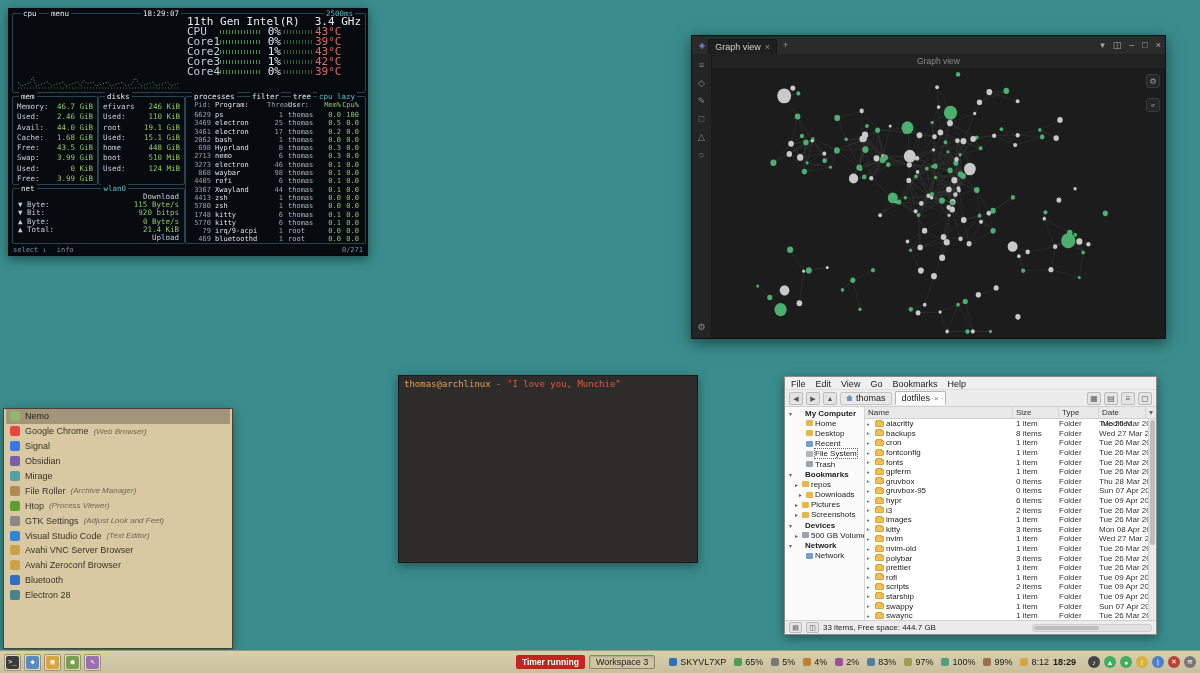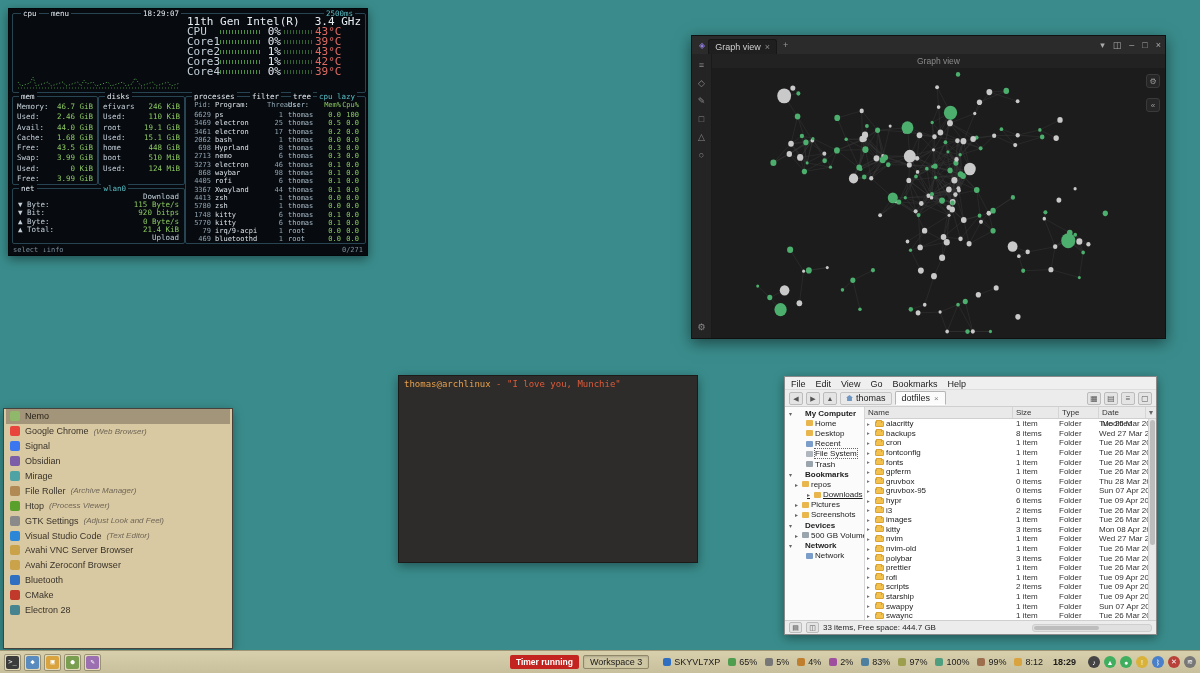--- a/index.html
+++ b/index.html
@@ -136,21 +136,21 @@
   border-top:1px solid #9e9674;display:flex;align-items:center;padding:0 4px;gap:4px;font-size:9px;color:#1a1a1a}
 .tb-launchers{display:flex;gap:3px;list-style:none}
 .tb-launch{width:17px;height:17px;border:1px solid #9a9274;background:#e2dabb;border-radius:2px;display:flex;
   align-items:center;justify-content:center}
 .tb-glyph{width:13px;height:13px;border-radius:2px;color:#fff;font-size:7px;display:flex;align-items:center;justify-content:center;font-family:"DejaVu Sans Mono",monospace}
 .tb-timer{margin-left:auto;background:#c3241f;color:#fff;font-weight:bold;font-size:8.5px;padding:2px 6px;border-radius:2px}
 .tb-ws{border:1px solid #8f8868;background:#cfc6a4;padding:1px 6px;border-radius:2px;box-shadow:inset 0 1px 2px rgba(0,0,0,.15)}
 .tb-metrics{display:flex;gap:8px;list-style:none;margin-left:10px;align-items:center}
 .tb-metrics li{display:flex;align-items:center;gap:3px}
 .m-ic{width:8px;height:8px;border-radius:2px;flex:none}
-.tb-clock{margin-left:6px;font-weight:bold}
+.tb-clock{margin-left:0;font-weight:bold}
 .tb-tray{display:flex;gap:4px;list-style:none;margin-left:8px;align-items:center}
 .tray-ic{width:12px;height:12px;border-radius:50%;color:#fff;font-size:7px;display:flex;align-items:center;justify-content:center}
 </style>
 </head>
 <body style="background: rgb(58, 140, 140);">
 
 <section class="win btop">
   <div class="bpanel" id="p-cpu">
     <span class="btitle" style="left:8px">cpu</span>
     <span class="btitle" style="left:36px">menu</span>
@@ -490,21 +490,21 @@
 
         <li>
           <span class="kv-l"></span>
           <span class="kv-v">Upload</span>
         </li>
       </ul>
   </div>
 
   <div class="bfooter">
     <span>select ↓</span>
-    <span style="">info</span>
+    <span style="margin-left:10px">info</span>
     <span class="gap"></span>
     <span>0/271</span>
   </div>
 </section>
 
 <section class="win obsidian">
   <header class="ob-titlebar">
     <span class="ob-vault">◈</span>
     <div class="ob-tab">
       <span>Graph view</span>
@@ -1260,25 +1260,20 @@
         <span class="rname">Avahi Zeroconf Browser</span>
         <span class="rdesc"></span>
       </li>
 
       <li class="rofi-item">
         <span class="ricon" style="background: rgb(47, 111, 193);"></span>
         <span class="rname">Bluetooth</span>
         <span class="rdesc"></span>
       </li>
 
-      <li class="rofi-item">
-        <span class="ricon" style="background: rgb(192, 57, 43);"></span>
-        <span class="rname">CMake</span>
-        <span class="rdesc"></span>
-      </li>
 
       <li class="rofi-item">
         <span class="ricon" style="background: rgb(71, 132, 143);"></span>
         <span class="rname">Electron 28</span>
         <span class="rdesc"></span>
       </li>
     </ul>
 </section>
 
 <section class="win fm">
@@ -1353,21 +1348,21 @@
           <span class="sb-ic"></span>
           <span style="font-weight: bold;">Bookmarks</span>
         </li>
 
         <li style="padding-left: 8px;">
           <span class="sb-arrow">▸</span>
           <span class="sb-ic" style="background: rgb(232, 182, 76);"></span>
           <span style="font-weight: normal;">repos</span>
         </li>
 
-        <li style="padding-left: 20px; text-decoration: underline;">
+        <li style="padding-left: 12px;">
           <span class="sb-arrow">▸</span>
           <span class="sb-ic" style="background: rgb(232, 182, 76);"></span>
           <span style="font-weight: normal;">Downloads</span>
         </li>
 
         <li style="padding-left: 8px;">
           <span class="sb-arrow">▸</span>
           <span class="sb-ic" style="background: rgb(232, 182, 76);"></span>
           <span style="font-weight: normal;">Pictures</span>
         </li>

